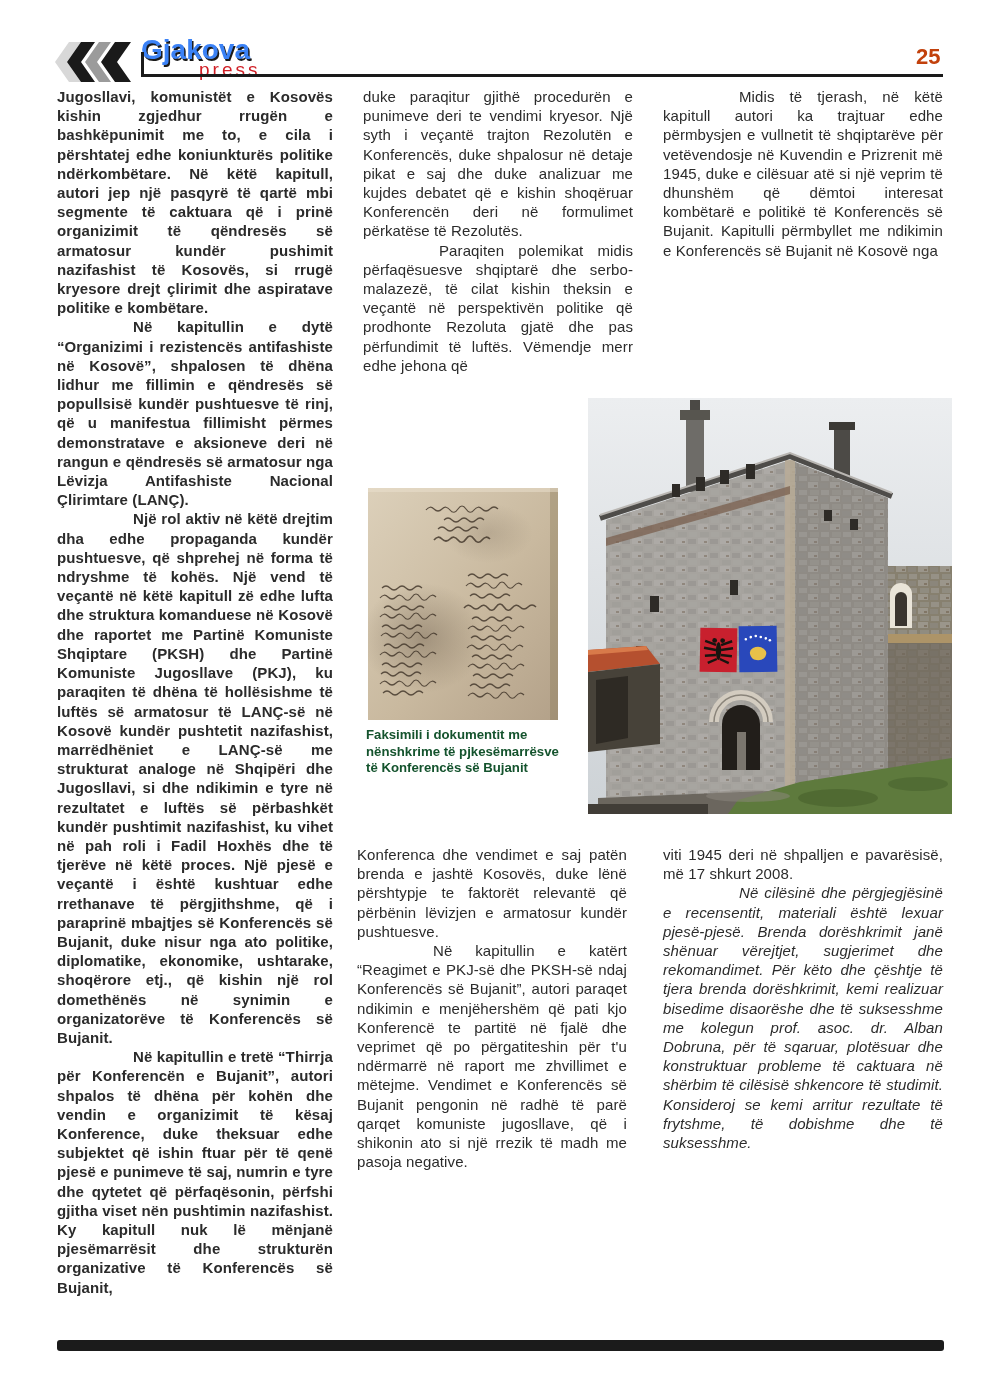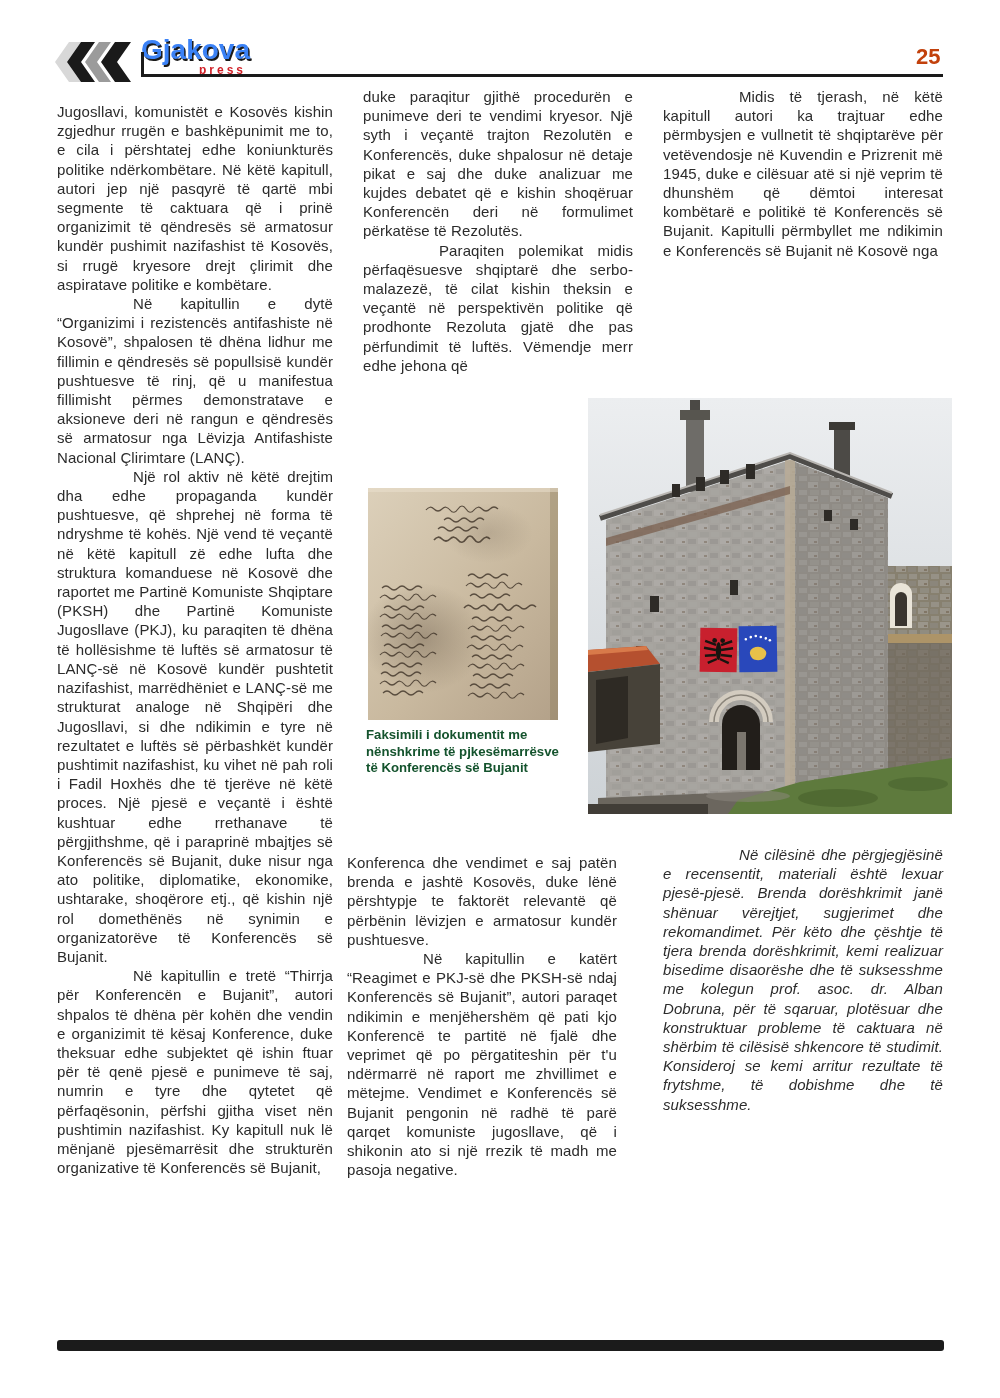--- a/index.html
+++ b/index.html
@@ -8,33 +8,33 @@
     font-family:"Liberation Sans",sans-serif;overflow:hidden;color:#2b2b2b;
   }
   
   .chevrons{position:absolute;left:55px;top:42px;width:84px;height:40px;}
   .brand{position:absolute;left:141px;top:36px;width:130px;}
   .brand-top{
     font-size:28px;font-weight:bold;color:#3b82f6;letter-spacing:0px;
     text-shadow:1.5px 1.5px 0 #1a1a1a;line-height:28px;display:block;
   }
   .brand-bottom{
-    display:block;font-size:12px;font-weight:bold;color:#d01f26;
+    display:block;font-size:19px;font-weight:normal;color:#d01f26;
     letter-spacing:3px;margin:-2px 0 0 58px;line-height:16px;
   }
   .brand-rule-h{position:absolute;left:141px;top:74px;width:802px;height:3px;background:#1a1a1a;}
   .brand-rule-v{position:absolute;left:141px;top:52px;width:3px;height:24px;background:#1a1a1a;}
   .pageno{position:absolute;left:916px;top:44px;width:28px;font-size:22px;font-weight:bold;color:#c2410c;text-align:left;}
   
   .col{position:absolute;text-align:justify;font-size:15px;line-height:19.2px;letter-spacing:0.1px;}
   .col p{margin:0;}
   .ind{text-indent:76px;}
-  .c1{left:57px;top:102px;width:276px;}
+  .c1{left:57px;top:87px;width:276px;font-weight:bold;}
   .c2t{left:363px;top:87px;width:270px;}
-  .c2b{left:347px;top:845px;width:270px;margin-top:8px;}
+  .c2b{left:357px;top:845px;width:270px;}
   .c3t{left:663px;top:87px;width:280px;}
   .c3b{left:663px;top:845px;width:280px;}
   .mt54{margin-top:54px;} .mt46{margin-top:46px;} .mt40{margin-top:40px;}
   .mt20{margin-top:20px;} .mt18{margin-top:18px;} .mt14{margin-top:14px;} .mt48{margin-top:48px;font-style:italic;}
   
   .fig-facsimile{position:absolute;left:368px;top:488px;width:190px;height:232px;}
   .fig-caption{
     position:absolute;left:366px;top:727px;width:206px;
     font-size:13.2px;font-weight:bold;line-height:16.6px;color:#14532d;
   }
@@ -235,16 +235,17 @@
 <div class="col c2b">
   <p>Konferenca dhe vendimet e saj patën brenda e jashtë Kosovës, duke lënë përshtypje te faktorët relevantë që përbënin lëvizjen e armatosur kundër pushtuesve.</p>
   <p class="ind mt46">Në kapitullin e katërt “Reagimet e PKJ-së dhe PKSH-së ndaj Konferencës së Bujanit”, autori paraqet ndikimin e menjëhershëm që pati kjo Konferencë te partitë në fjalë dhe veprimet që po përgatiteshin për t'u ndërmarrë në raport me zhvillimet e mëtejme. Vendimet e Konferencës së Bujanit pengonin në radhë të parë qarqet komuniste jugosllave, që i shikonin ato si një rrezik të madh me pasoja negative.</p>
 </div>
 
 <div class="col c3t">
   <p class="ind mt14">Midis të tjerash, në këtë kapitull autori ka trajtuar edhe përmbysjen e vullnetit të shqiptarëve për vetëvendosje në Kuvendin e Prizrenit më 1945, duke e cilësuar atë si një veprim të dhunshëm që dëmtoi interesat kombëtarë e politikë të Konferencës së Bujanit. Kapitulli përmbyllet me ndikimin e Konferencës së Bujanit në Kosovë nga</p>
 </div>
 
 <div class="col c3b">
+  <p>viti 1945 deri në shpalljen e pavarësisë, më 17 shkurt 2008.</p>
   <p class="ind mt48">Në cilësinë dhe përgjegjësinë e recensentit, materiali është lexuar pjesë-pjesë. Brenda dorëshkrimit janë shënuar vërejtjet, sugjerimet dhe rekomandimet. Për këto dhe çështje të tjera brenda dorëshkrimit, kemi realizuar bisedime disaorëshe dhe të suksesshme me kolegun prof. asoc. dr. Alban Dobruna, për të sqaruar, plotësuar dhe konstruktuar probleme të caktuara në shërbim të cilësisë shkencore të studimit. Konsideroj se kemi arritur rezultate të frytshme, të dobishme dhe të suksesshme.</p>
 </div>
 
 <div class="footer-bar"></div>
 
 </body></html>

